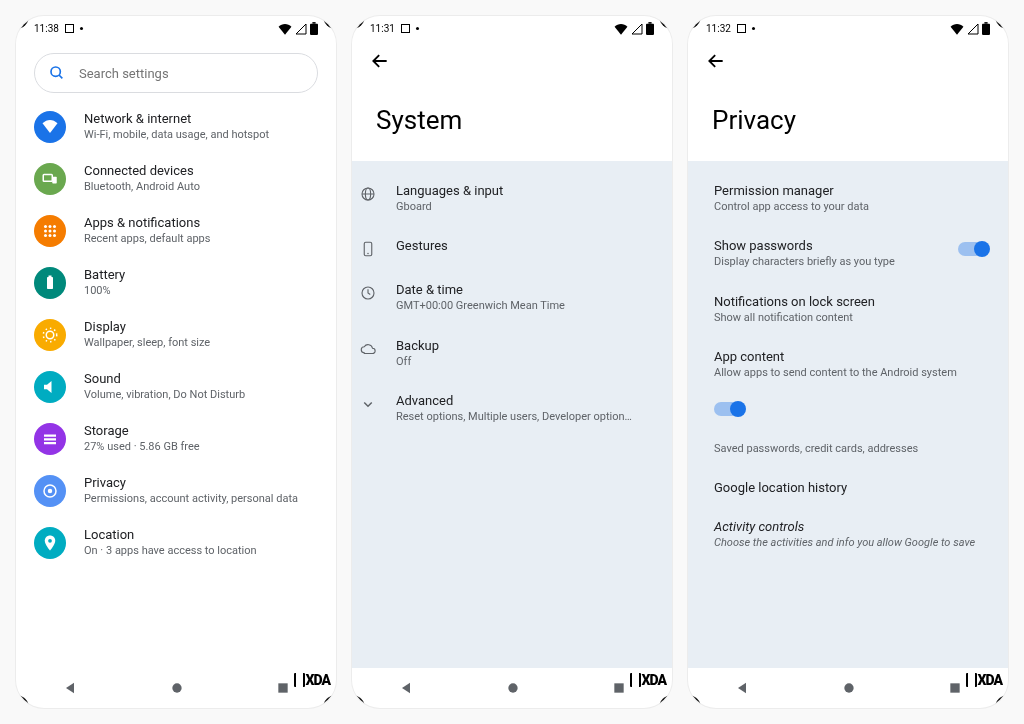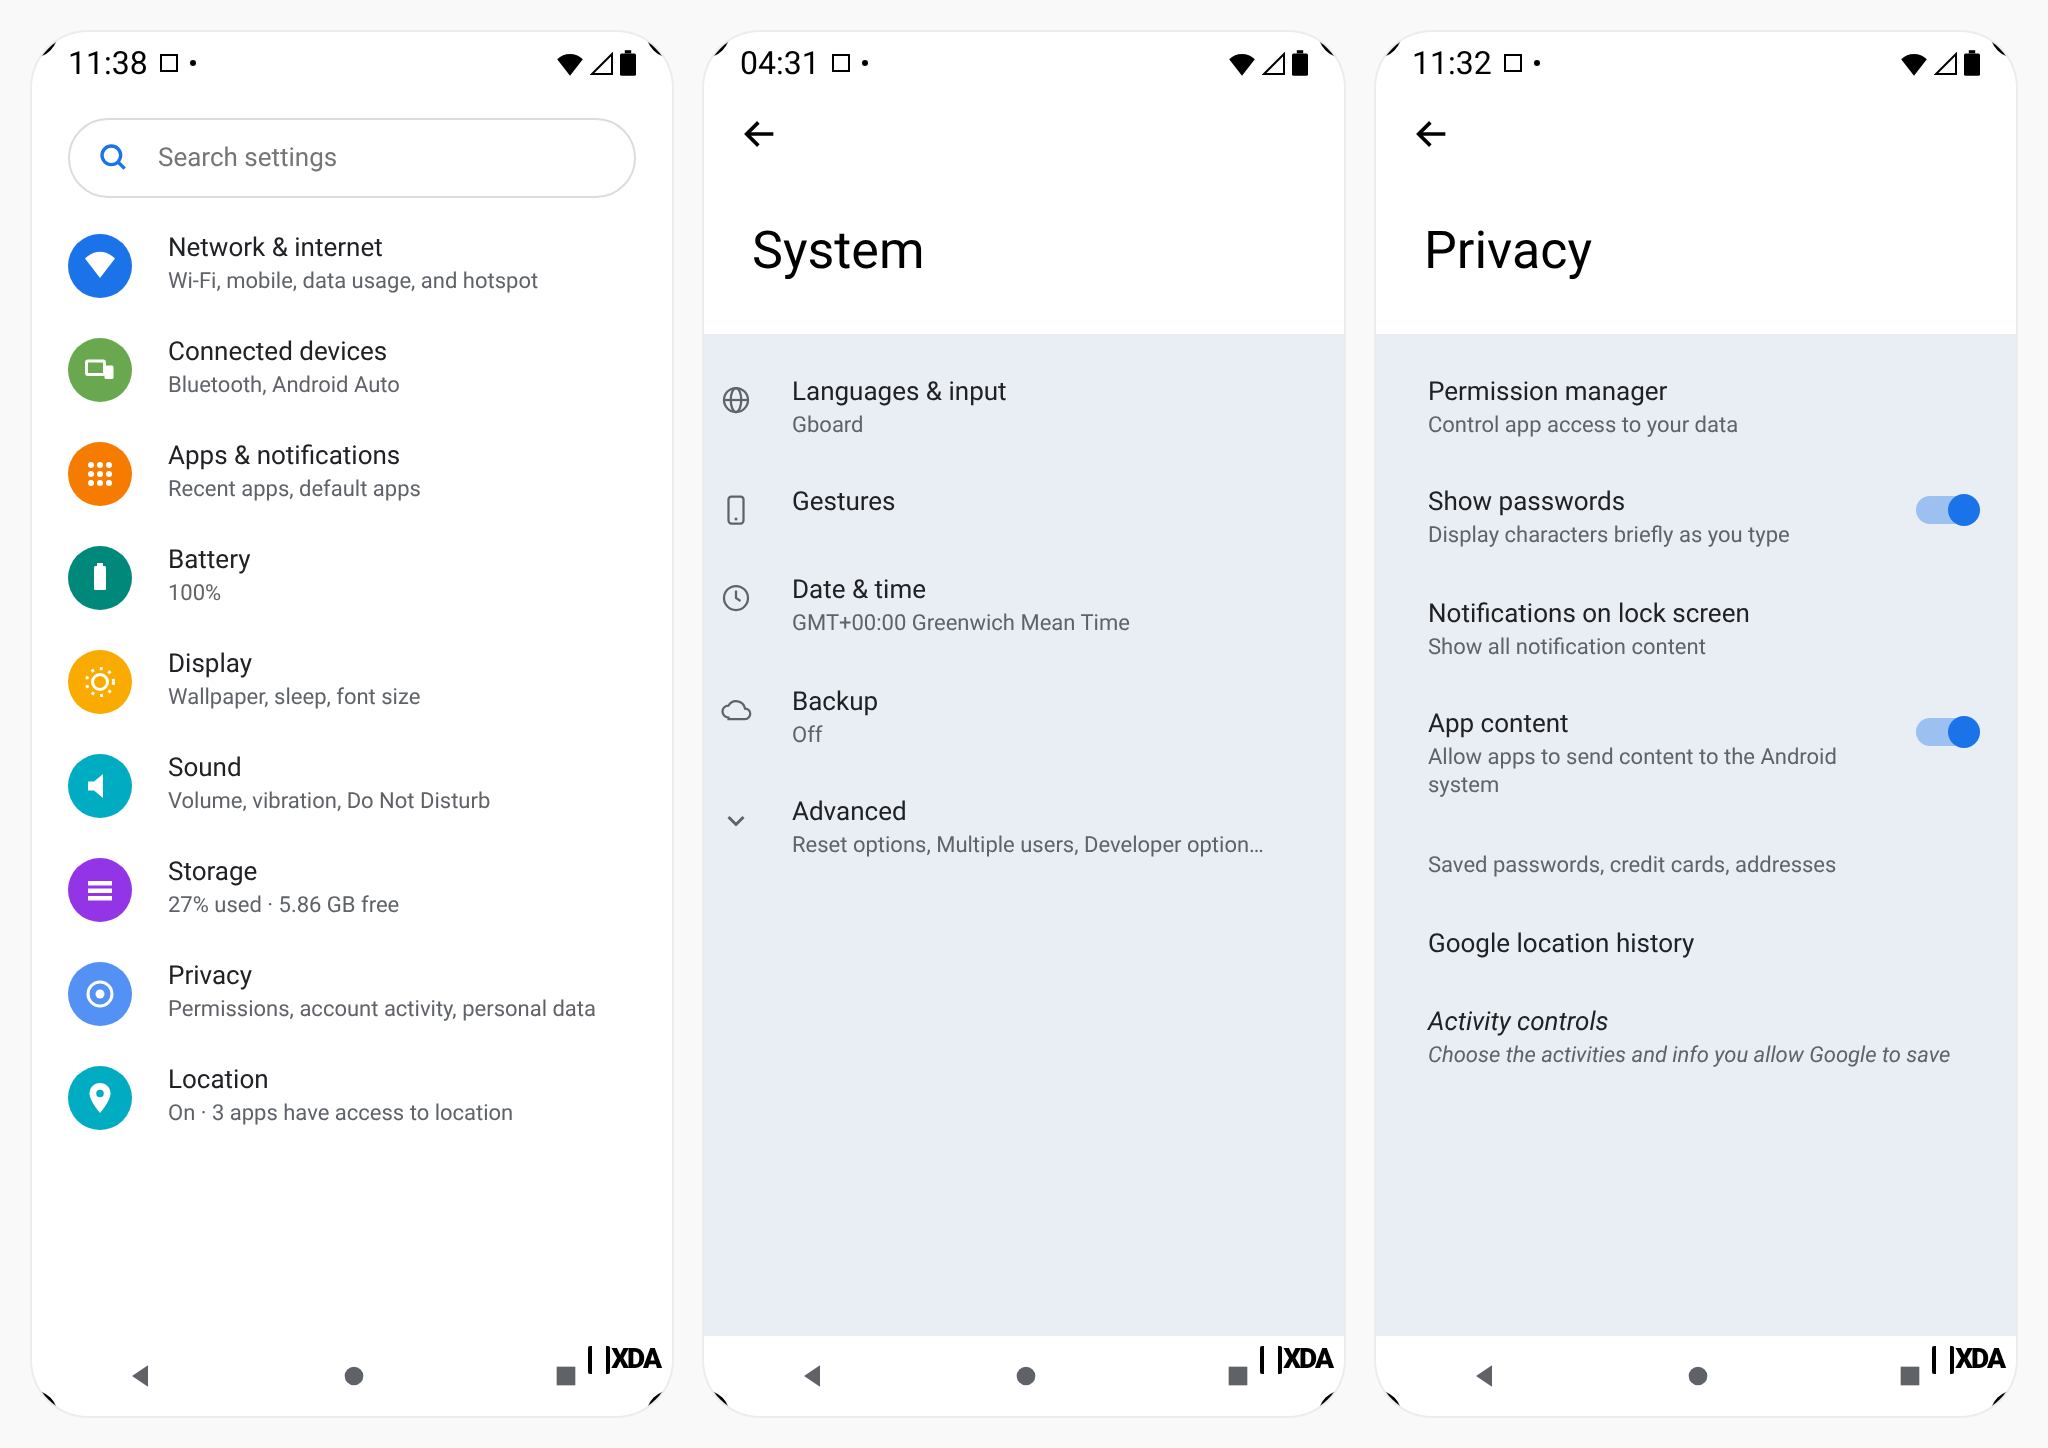--- a/index.html
+++ b/index.html
@@ -14,21 +14,21 @@
   body{margin:0;background:#f9f9f9;width:1024px;height:724px;display:flex;gap:16px;padding:16px}
   .phone{flex:1;background:var(--bg);border-radius:28px;overflow:hidden;position:relative;display:flex;flex-direction:column;box-shadow:0 0 0 1px rgba(0,0,0,0.05)}
   
   .phone::before,.phone::after{content:"";position:absolute;width:26px;height:26px;background:#000;border-radius:50%;z-index:5}
   .phone::before{top:-13px;left:-13px}
   .phone::after{top:-13px;right:-13px}
   .cutbl,.cutbr{position:absolute;width:26px;height:26px;background:#000;border-radius:50%;z-index:5}
   .cutbl{bottom:-13px;left:-13px}
   .cutbr{bottom:-13px;right:-13px}
   
-  .status{display:flex;align-items:center;justify-content:space-between;padding:6px 18px 2px;font-size:16px;color:#000}
+  .status{display:flex;align-items:center;justify-content:space-between;padding:6px 18px 2px;font-size:10px;color:#000}
   .status-left{display:flex;align-items:center;gap:6px}
   .status-left .sq{width:9px;height:9px;border:1px solid #000;display:inline-block}
   .status-left .dot{width:3px;height:3px;background:#000;border-radius:50%;display:inline-block}
   .status-right{display:flex;align-items:center;gap:3px}
   .status-right svg{display:block}
   
   .content{flex:1;overflow:hidden;display:flex;flex-direction:column}
   
   .search{margin:16px 18px 8px;border:1px solid var(--border);border-radius:22px;height:40px;display:flex;align-items:center;padding:0 14px;gap:12px}
   .search svg{flex:none}
@@ -230,21 +230,21 @@
         <span>XDA</span>
       </div>
   </div>
 </div>
 
 <div class="phone">
   <div class="cutbl"></div>
     <div class="cutbr"></div>
   <div class="status">
     <div class="status-left">
-      <span>04:31</span>
+      <span>11:31</span>
       <span class="sq"></span>
       <span class="dot"></span>
     </div>
     <div class="status-right">
       <svg width="14" height="12" viewBox="0 0 24 20">
           <path d="M12 20L1 6C7 0 17 0 23 6Z" fill="#000"></path>
         </svg>
       <svg width="12" height="12" viewBox="0 0 24 24">
           <path d="M2 22L22 2V22Z" fill="none" stroke="#000" stroke-width="2"></path>
         </svg>
@@ -387,21 +387,21 @@
             <div class="sub">Display characters briefly as you type</div>
           </div>
           <div class="toggle"></div>
         </div>
         <div class="prow" style="padding-left: 26px;">
           <div class="ptext">
             <div class="title">Notifications on lock screen</div>
             <div class="sub">Show all notification content</div>
           </div>
         </div>
-        <div class="prow" style="padding-left: 26px;">
+        <div class="prow" style="padding-left: 26px; flex-direction: column;">
           <div class="ptext">
             <div class="title">App content</div>
             <div class="sub">Allow apps to send content to the Android system</div>
           </div>
           <div class="toggle"></div>
         </div>
         <div class="prow" style="padding-left: 26px;">
           <div class="ptext">
             <div class="sub">Saved passwords, credit cards, addresses</div>
           </div>

